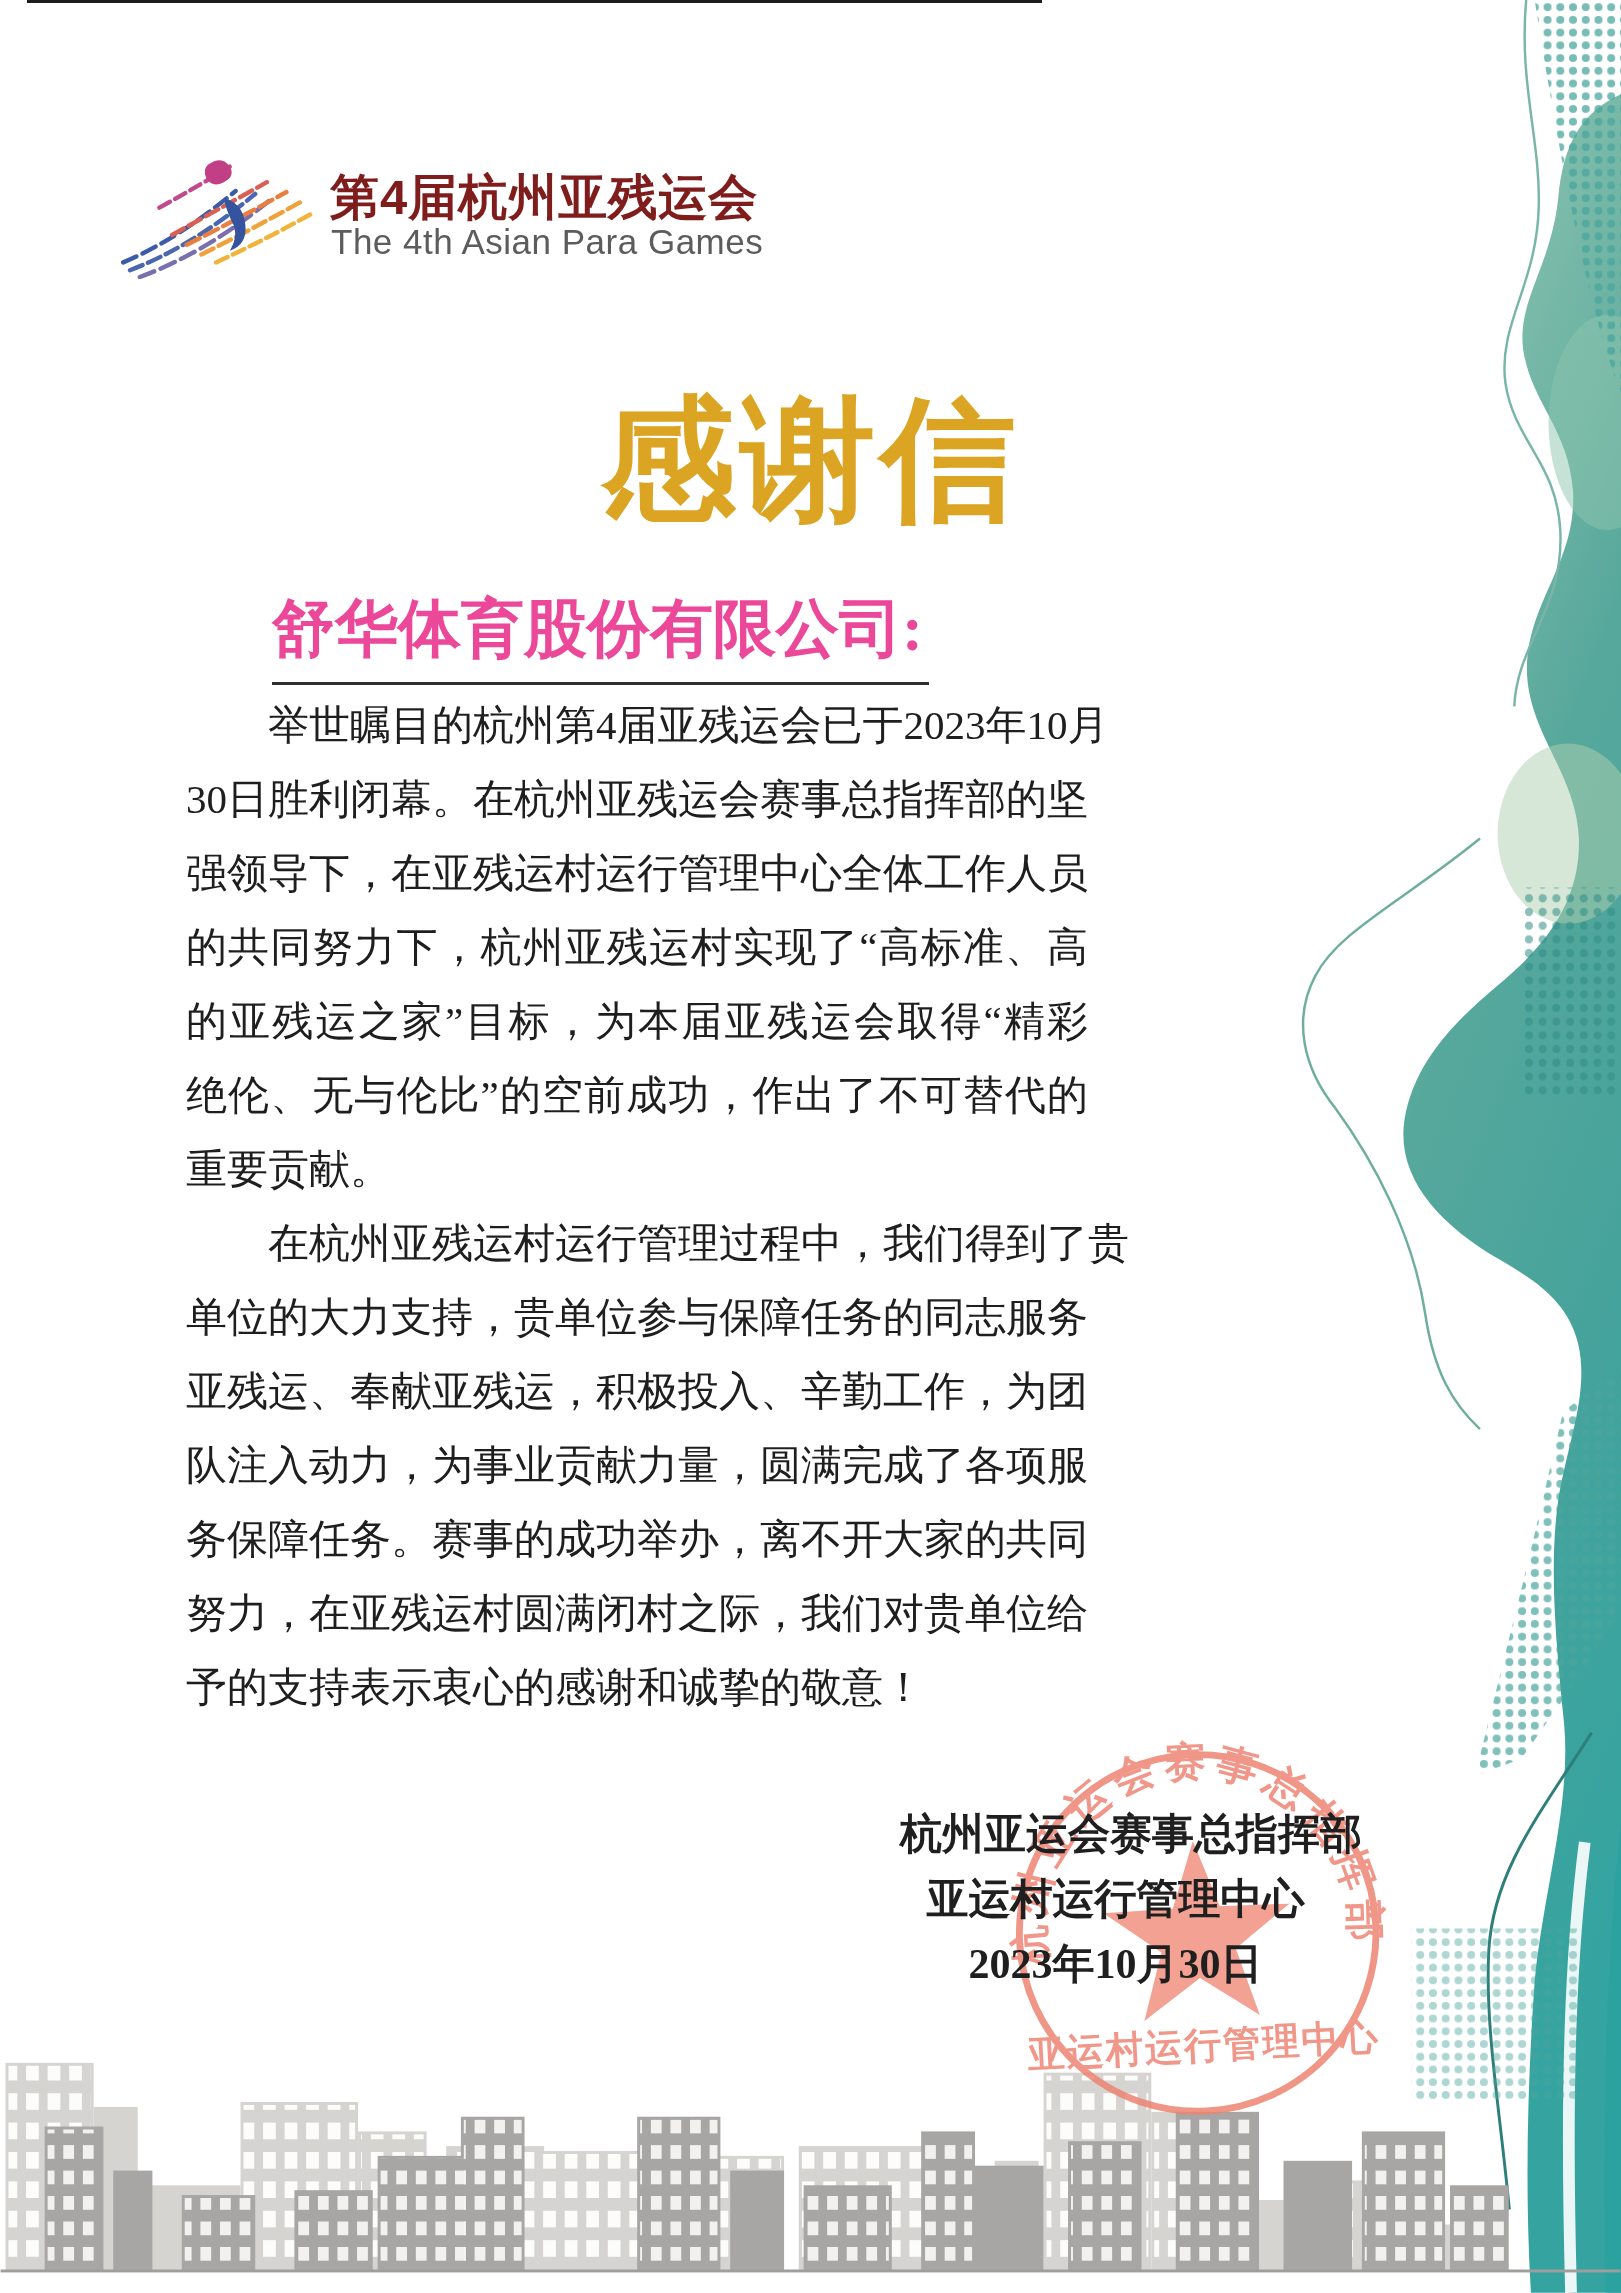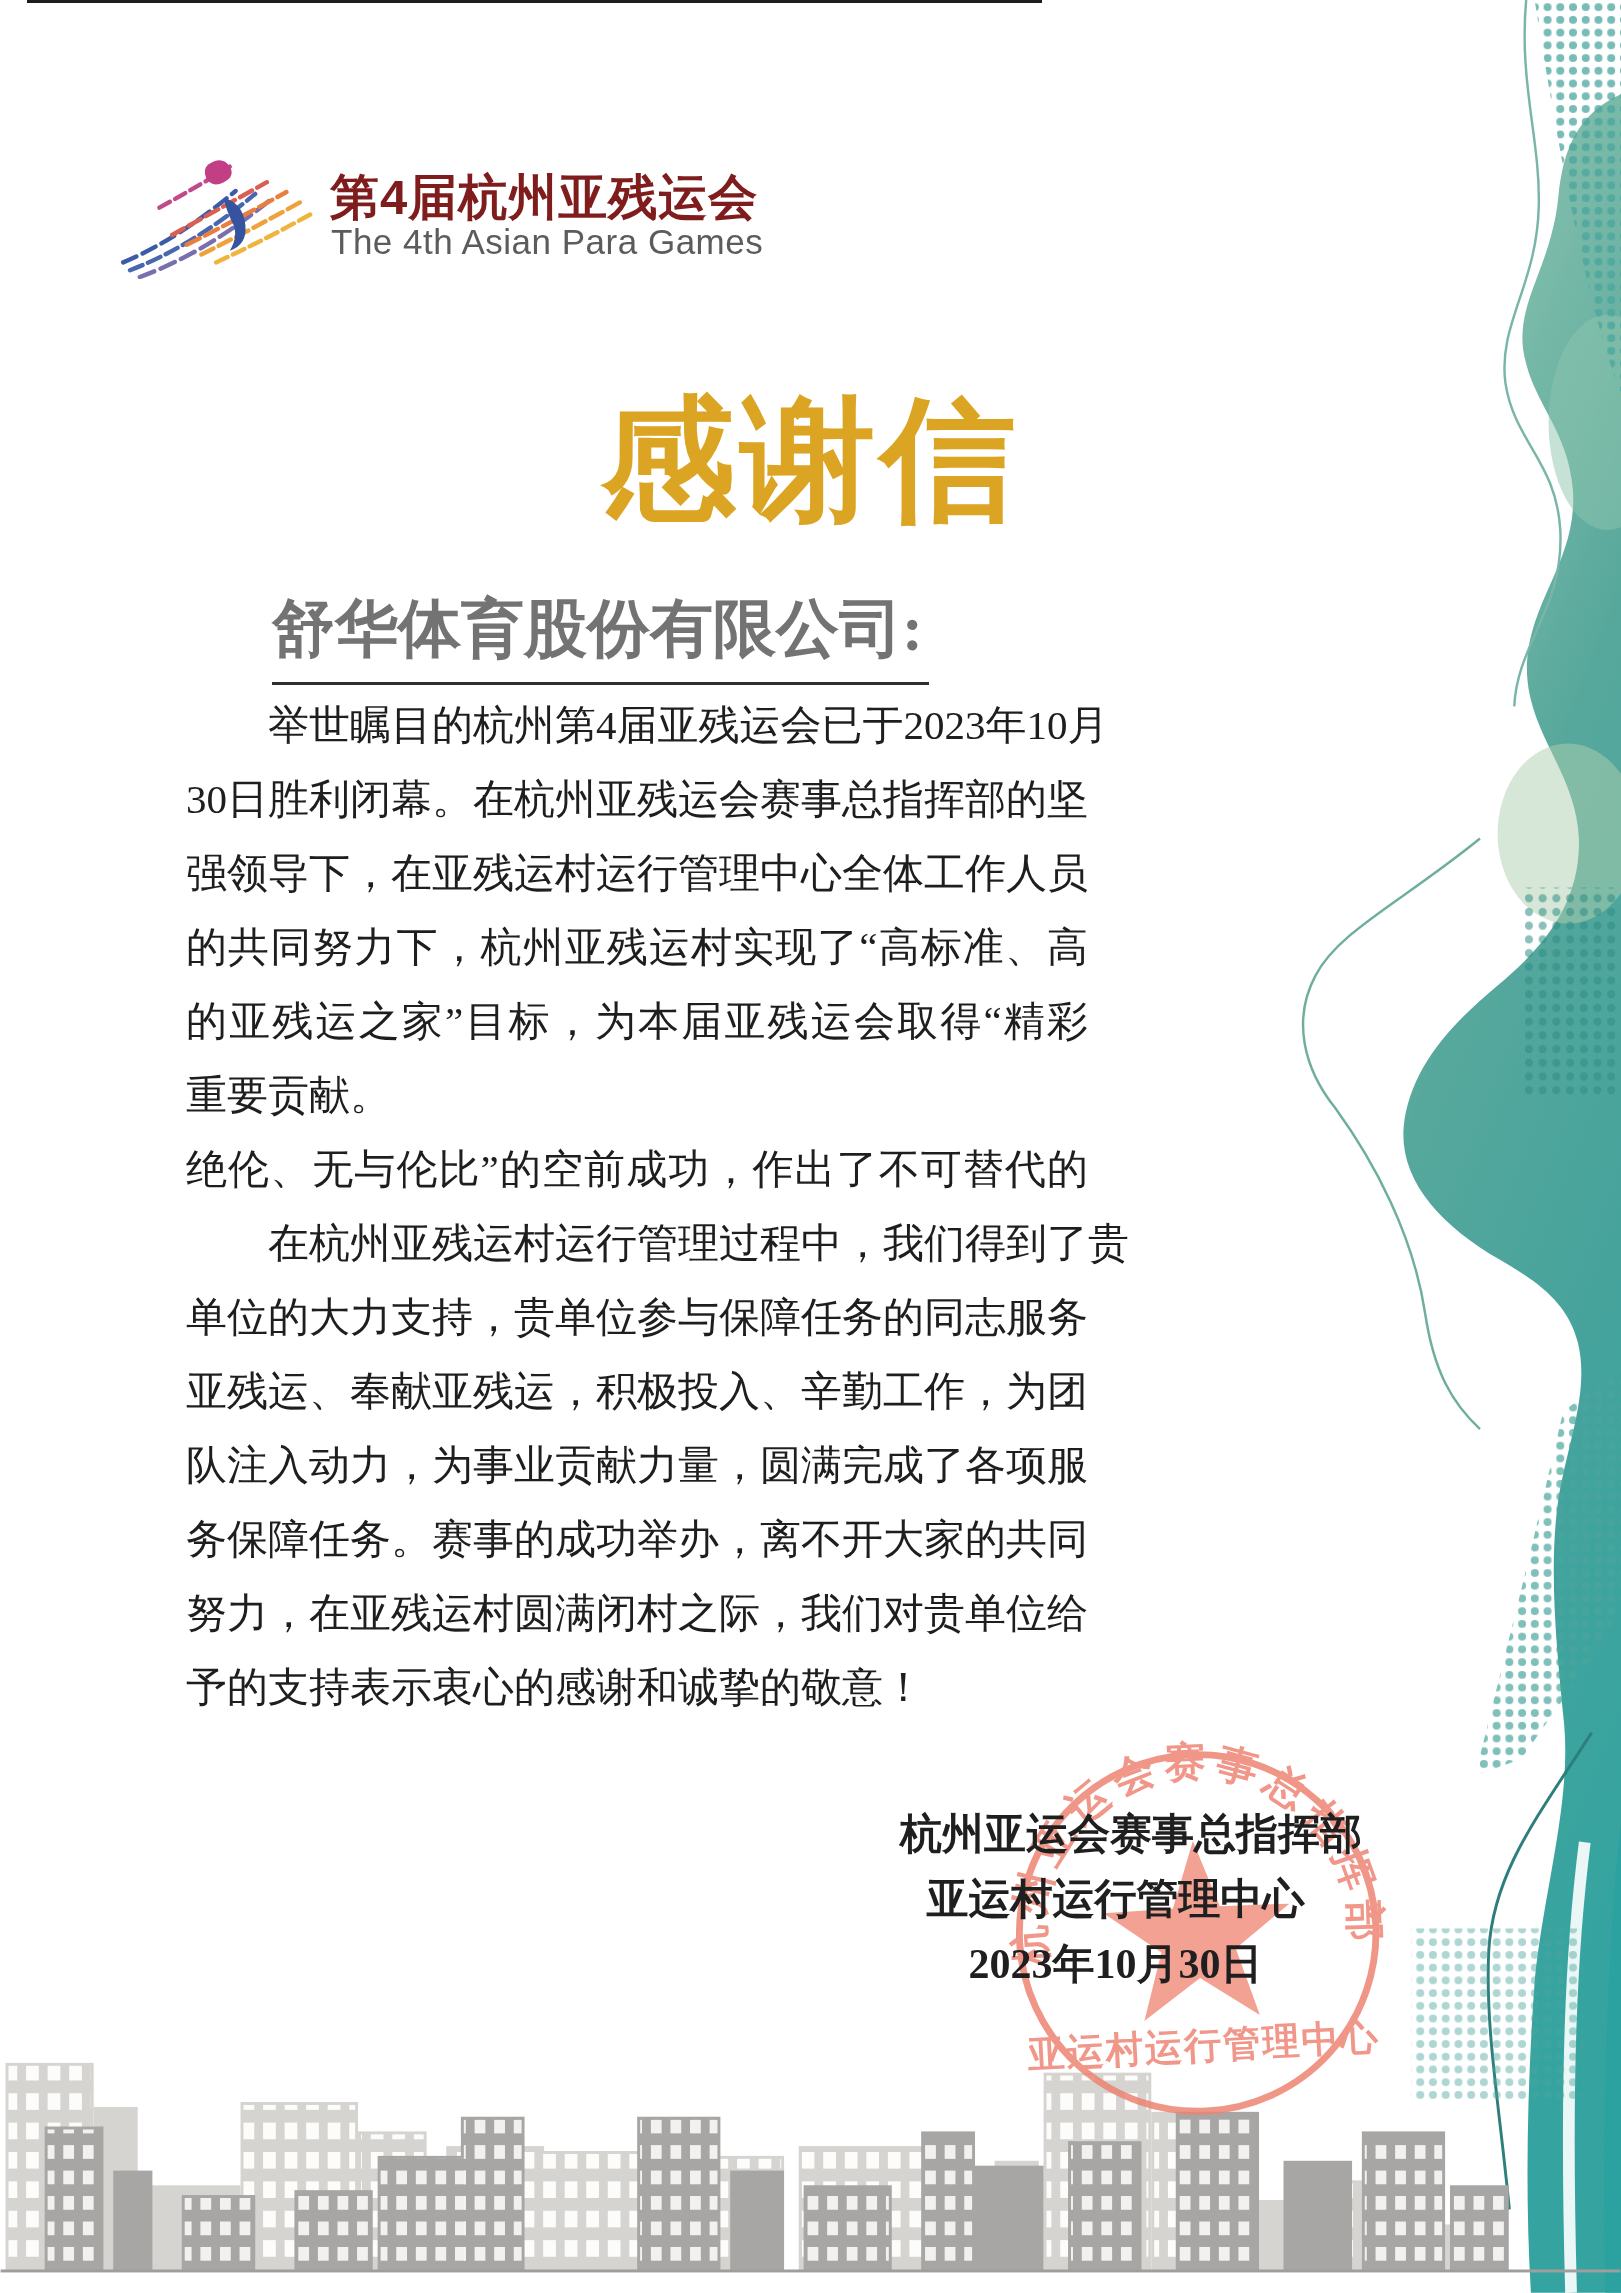--- a/index.html
+++ b/index.html
@@ -7,21 +7,21 @@
         font-family:"Liberation Serif","DejaVu Serif",serif;}
   .abs{position:absolute;}
   .top-scan-line{left:27.4px;top:0;width:1015px;height:2.9px;background:#1d1d1d;}
   .logo-box{left:118px;top:147px;width:201px;height:132px;}
   .logo-cn{left:330px;top:165px;font-family:"Liberation Sans","DejaVu Sans",sans-serif;
            font-size:49px;font-weight:600;color:#7f1d1d;letter-spacing:1px;}
   .logo-en{left:331px;top:222px;font-family:"Liberation Sans","DejaVu Sans",sans-serif;
            font-size:35px;font-weight:400;color:#5c5c5c;letter-spacing:0.5px;}
   .letter-title{left:50%;top:370px;transform:translateX(-50%);
                 font-size:135px;font-weight:700;color:#dca423;letter-spacing:4.9px;white-space:nowrap;}
-  .salutation{left:272px;top:586px;font-size:63px;font-weight:700;color:#737373;
+  .salutation{left:272px;top:586px;font-size:63px;font-weight:700;color:#ec4899;
               border-bottom:3.9px solid #2f2f2f;padding:0 5.9px 9.8px 0;white-space:nowrap;}
   .body-block{left:186px;top:688px;width:902px;}
   .body-line{height:74px;line-height:74px;font-size:41px;font-weight:400;color:#1e1e1e;
              text-align:justify;text-align-last:justify;white-space:nowrap;}
   .body-line.indent{padding-left:82px;}
   .body-line.para-end{text-align-last:left;}
   .sig-block{left:900px;top:1802px;width:431px;text-align:center;z-index:6;}
   .sig-line{font-size:42px;font-weight:700;color:#1f1f1f;line-height:65px;white-space:nowrap;}
   svg{display:block;}
   .deco-svg{right:0;top:0;z-index:1;}
@@ -204,22 +204,22 @@
   <div class="abs letter-title text-layer">感谢信</div>
 
   <div class="abs salutation text-layer">舒华体育股份有限公司:</div>
 
   <div class="abs body-block text-layer">
       <div class="body-line indent">举世瞩目的杭州第4届亚残运会已于2023年10月</div>
       <div class="body-line">30日胜利闭幕。在杭州亚残运会赛事总指挥部的坚</div>
       <div class="body-line">强领导下，在亚残运村运行管理中心全体工作人员</div>
       <div class="body-line">的共同努力下，杭州亚残运村实现了“高标准、高</div>
       <div class="body-line">的亚残运之家”目标，为本届亚残运会取得“精彩</div>
+      <div class="body-line">绝伦、无与伦比”的空前成功，作出了不可替代的</div>
       <div class="body-line para-end">重要贡献。</div>
-      <div class="body-line">绝伦、无与伦比”的空前成功，作出了不可替代的</div>
       <div class="body-line indent">在杭州亚残运村运行管理过程中，我们得到了贵</div>
       <div class="body-line">单位的大力支持，贵单位参与保障任务的同志服务</div>
       <div class="body-line">亚残运、奉献亚残运，积极投入、辛勤工作，为团</div>
       <div class="body-line">队注入动力，为事业贡献力量，圆满完成了各项服</div>
       <div class="body-line">务保障任务。赛事的成功举办，离不开大家的共同</div>
       <div class="body-line">努力，在亚残运村圆满闭村之际，我们对贵单位给</div>
       <div class="body-line para-end">予的支持表示衷心的感谢和诚挚的敬意！</div>
     </div>
 
   <div class="abs sig-block text-layer">

